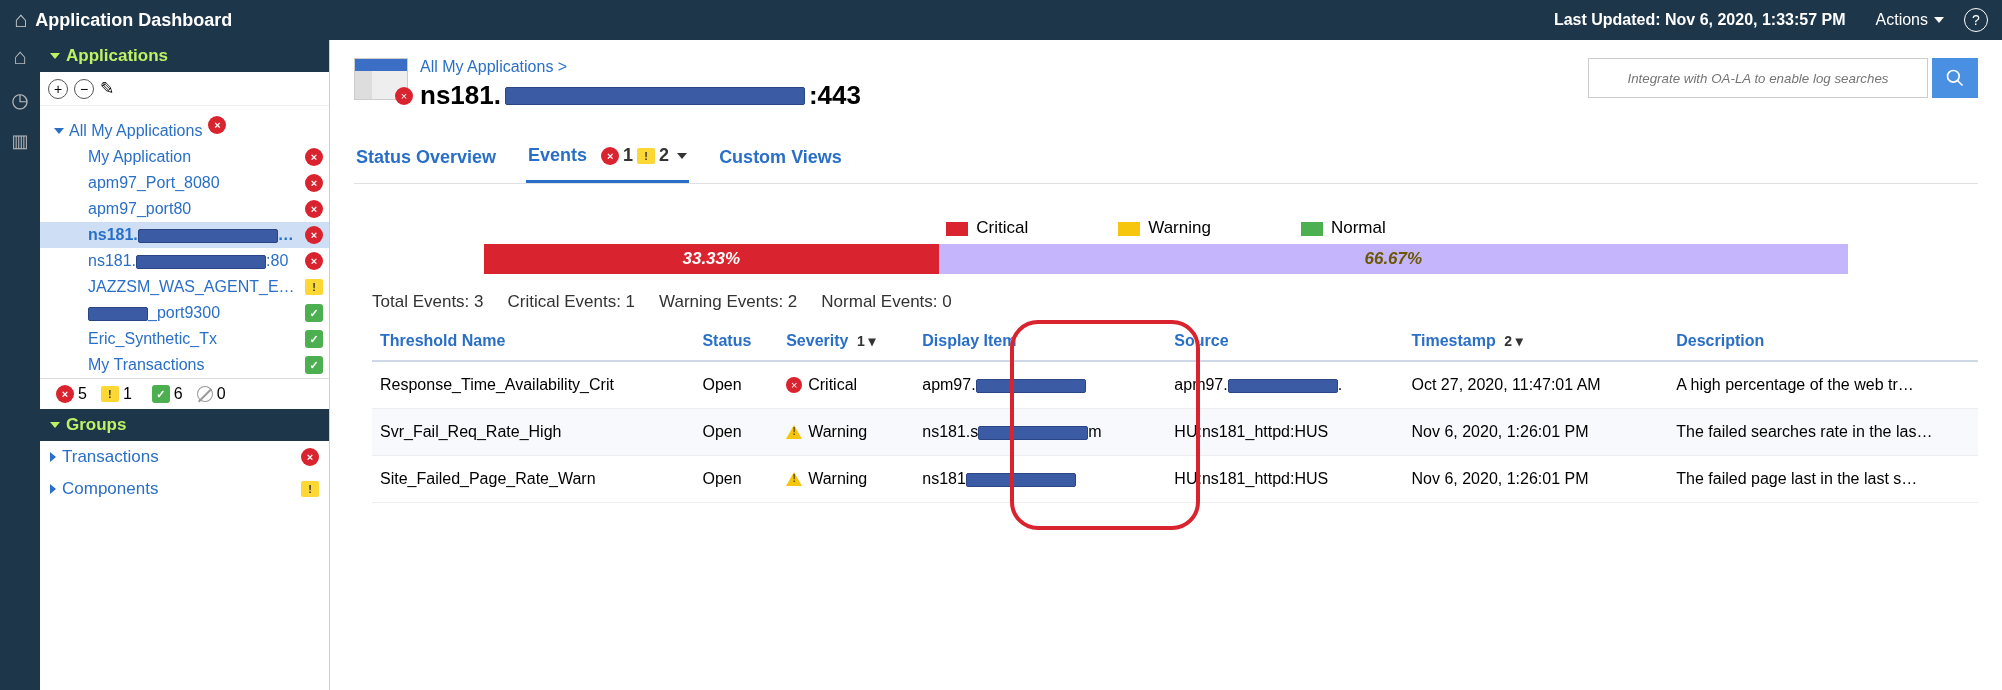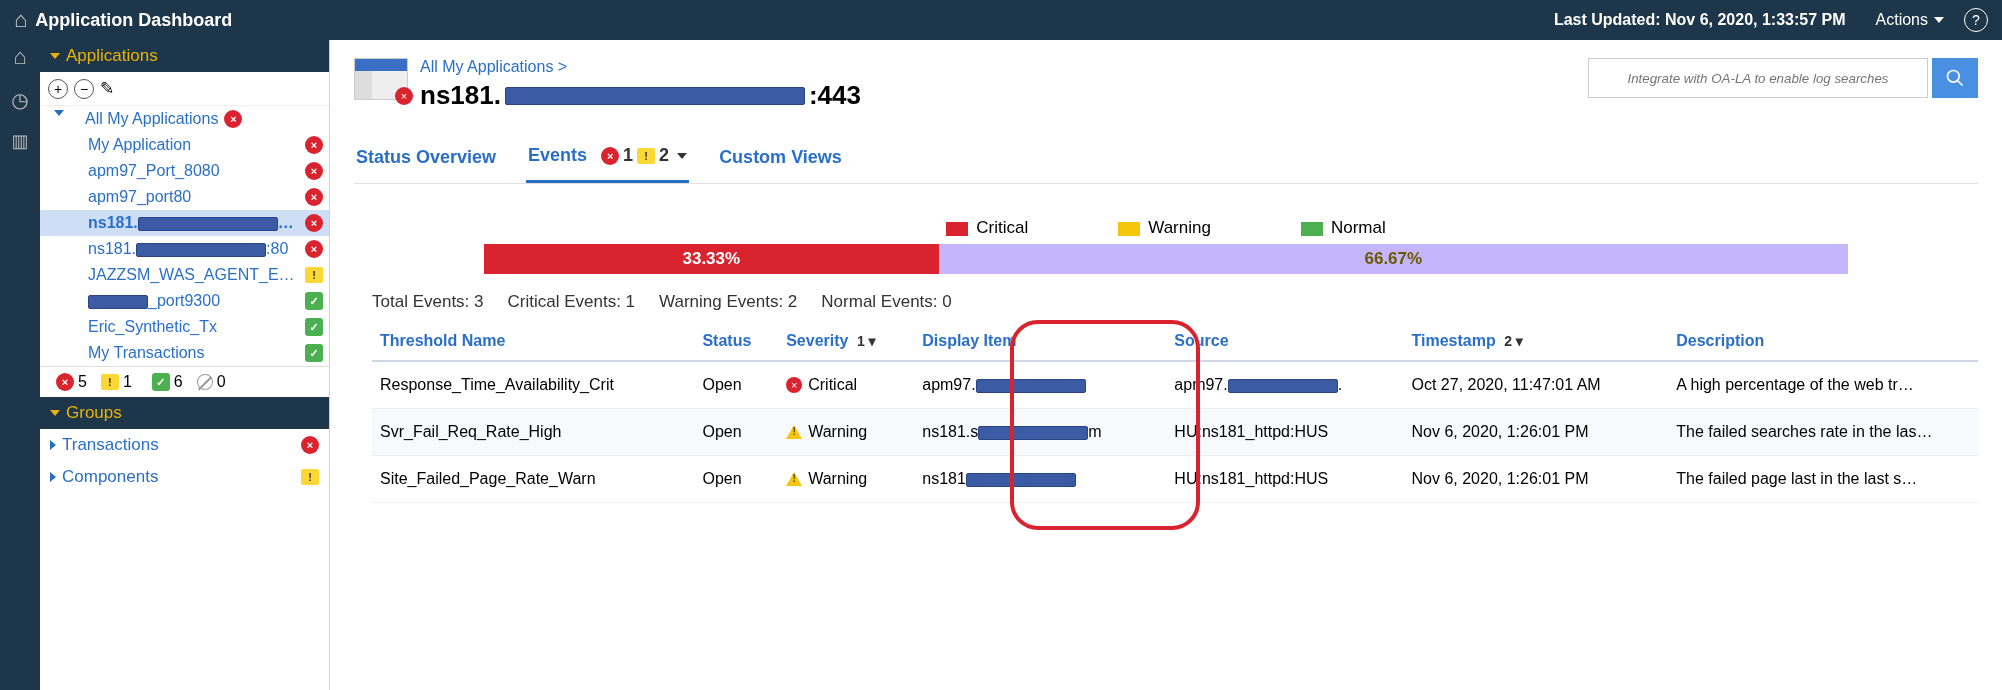--- a/index.html
+++ b/index.html
@@ -14,21 +14,21 @@
   .topbar .help { width: 24px; height: 24px; border: 1.5px solid #fff; border-radius: 50%; display: flex; align-items: center; justify-content: center; font-size: 14px; cursor: pointer; }
 
   .layout { display: flex; height: calc(100% - 40px); }
 
   
   .rail { width: 40px; background: #1d3649; display: flex; flex-direction: column; align-items: center; padding-top: 4px; gap: 18px; }
   .rail .icon { color: #bbb; cursor: pointer; }
 
   
   .sidebar { width: 290px; background: #fff; border-right: 1px solid #d0d0d0; display: flex; flex-direction: column; }
-  .side-section-hdr { background: #1d3649; color: #eab308; padding: 6px 10px; display: flex; align-items: center; gap: 6px; font-weight: 400; font-size: 17px; }
+  .side-section-hdr { background: #1d3649; color: #bef264; padding: 6px 10px; display: flex; align-items: center; gap: 6px; font-weight: 700; font-size: 17px; }
   .side-toolbar { padding: 6px 8px; display: flex; gap: 6px; align-items: center; border-bottom: 1px solid #eee; }
   .circ { width: 20px; height: 20px; border: 1.5px solid #555; border-radius: 50%; display: inline-flex; align-items: center; justify-content: center; font-size: 14px; cursor: pointer; }
   .tree { overflow-y: auto; flex: 0 0 auto; }
   .tree-row { display: flex; align-items: center; padding: 4px 6px 4px 0; font-size: 16px; color: #2a6fc7; cursor: pointer; }
   .tree-row.selected { background: #cedff5; font-weight: 600; }
   .tree-row .label { flex: 1; white-space: nowrap; overflow: hidden; text-overflow: ellipsis; }
   .tree-row .indent0 { padding-left: 14px; }
   .tree-row .indent2 { padding-left: 48px; }
   .status-dot { width: 18px; height: 18px; border-radius: 3px; display: inline-flex; align-items: center; justify-content: center; font-size: 11px; color: #fff; margin-left: 6px; }
   .status-dot.round { border-radius: 50%; }
@@ -59,21 +59,21 @@
   .search-wrap { display:flex; align-items:center; gap:4px; }
   .search { width: 340px; height: 40px; border: 1px solid #ccc; padding: 0 12px; font-style: italic; color:#555; text-align:center; }
   .search-btn { width: 46px; height: 40px; background:#4a90e2; border:none; color:#fff; cursor:pointer; display:flex; align-items:center; justify-content:center; font-size:18px; }
 
   .tabs { display:flex; align-items:center; gap: 28px; margin-top: 22px; border-bottom: 1px solid #e0e0e0; }
   .tab { padding: 12px 2px 14px; color:#2a6fc7; font-size: 18px; font-weight: 600; cursor:pointer; display:flex; align-items:center; gap:8px; }
   .tab.active { border-bottom: 3px solid #2a6fc7; }
 
   .legend { display:flex; justify-content:center; gap: 90px; margin-top: 34px; font-size:17px; }
   .legend .sw { width: 22px; height: 14px; display:inline-block; margin-right:8px; vertical-align:middle; }
-  .bar { display:flex; height: 30px; margin: 6px 130px 0 130px; color:#fff; font-weight:600; }
+  .bar { display:flex; height: 30px; margin: 6px 130px 0 130px; color:#fff; font-weight:600;font-style:italic; }
   .bar .seg { display:flex; align-items:center; justify-content:center; }
   .seg-crit { background:#d9232e; }
   .seg-warn { background:#c4b5fd; color:#6b5800; }
 
   .counters { display:flex; gap: 24px; margin: 18px 18px 10px 18px; font-size:17px; color:#333; }
 
   
   table { width: calc(100% - 18px); margin-left:18px; border-collapse: collapse; font-size:16px; }
   thead th { text-align:left; color:#2a6fc7; font-weight:600; padding: 10px 8px; border-bottom: 2px solid #cfd8e6; white-space:nowrap; }
   thead th .sort { color:#333; font-size:14px; margin-left:4px; }
@@ -116,21 +116,21 @@
       <span class="caret-down"></span>
       <span>Applications</span>
     </div>
     <div class="side-toolbar">
       <span class="circ">+</span>
       <span class="circ">−</span>
       <span style="cursor:pointer;">✎</span>
     </div>
     <div class="tree">
       <div class="tree-row">
-        <span class="indent0" style="display:flex;align-items:flex-start;gap:21px;">
+        <span class="indent0" style="display:flex;align-items:center;gap:5px;margin-top:12px;">
           <span class="caret-down" style="color:#2a6fc7;"></span>
           <span class="label">All My Applications</span>
         </span>
         <span class="status-dot round st-critical tiny-x"></span>
       </div>
       <div id="tree-items">
           <div class="tree-row">
             <span class="label indent2">My Application</span>
             <span class="status-dot round st-critical tiny-x"></span>
           </div>

